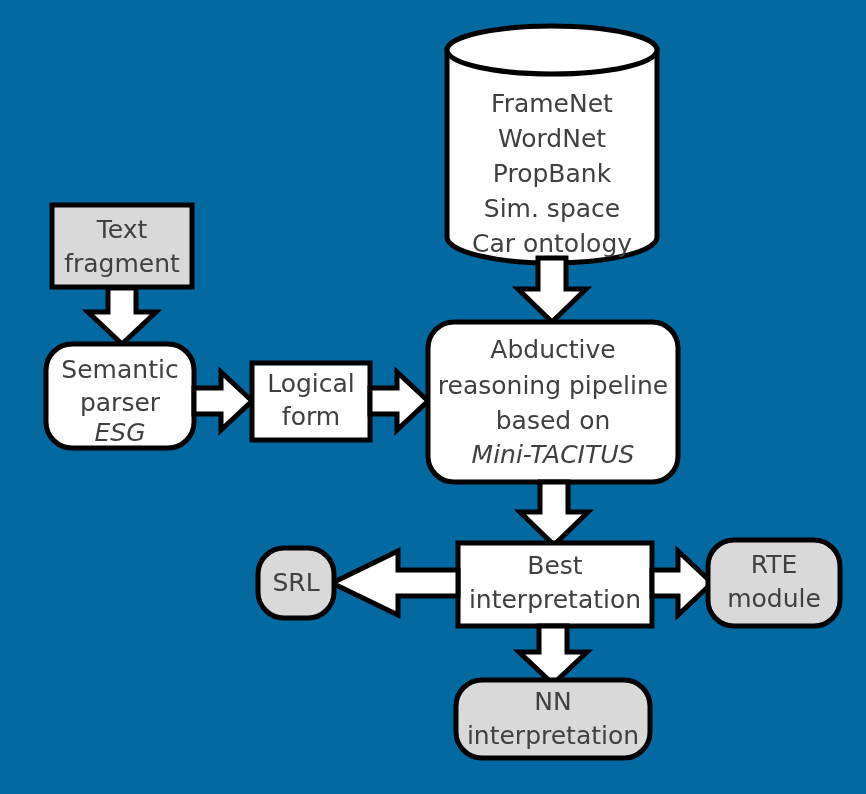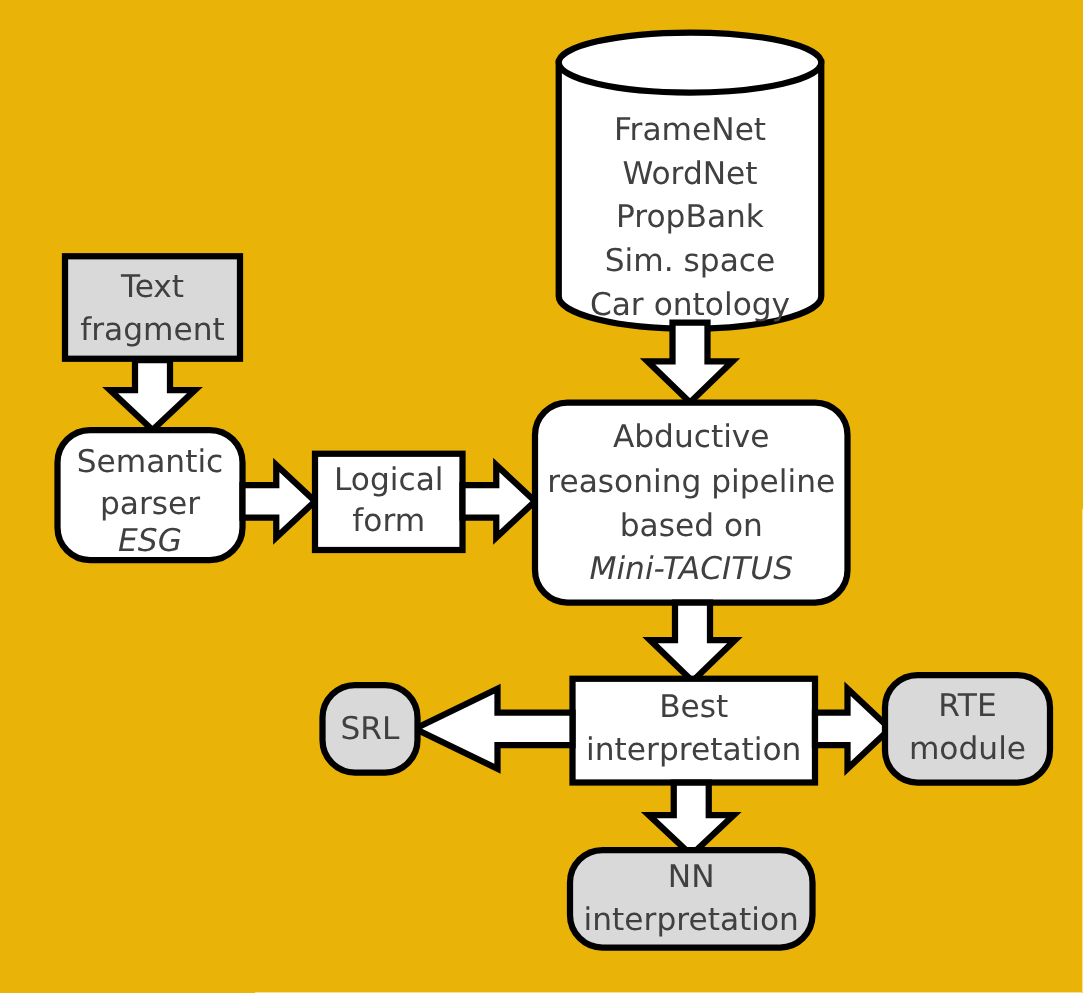--- a/index.html
+++ b/index.html
@@ -8,21 +8,21 @@
     padding: 0;
     background: #ffffff;
   }
   body {
     font-family: "DejaVu Sans", "Liberation Sans", sans-serif;
   }
   #diagram-root {
     position: relative;
     width: 866px;
     height: 794px;
-    background: #eab308;
+    background: #0369a1;
     overflow: hidden;
   }
   #diagram-svg {
     position: absolute;
     top: 0;
     left: 0;
     width: 866px;
     height: 794px;
   }
   .node-text {

